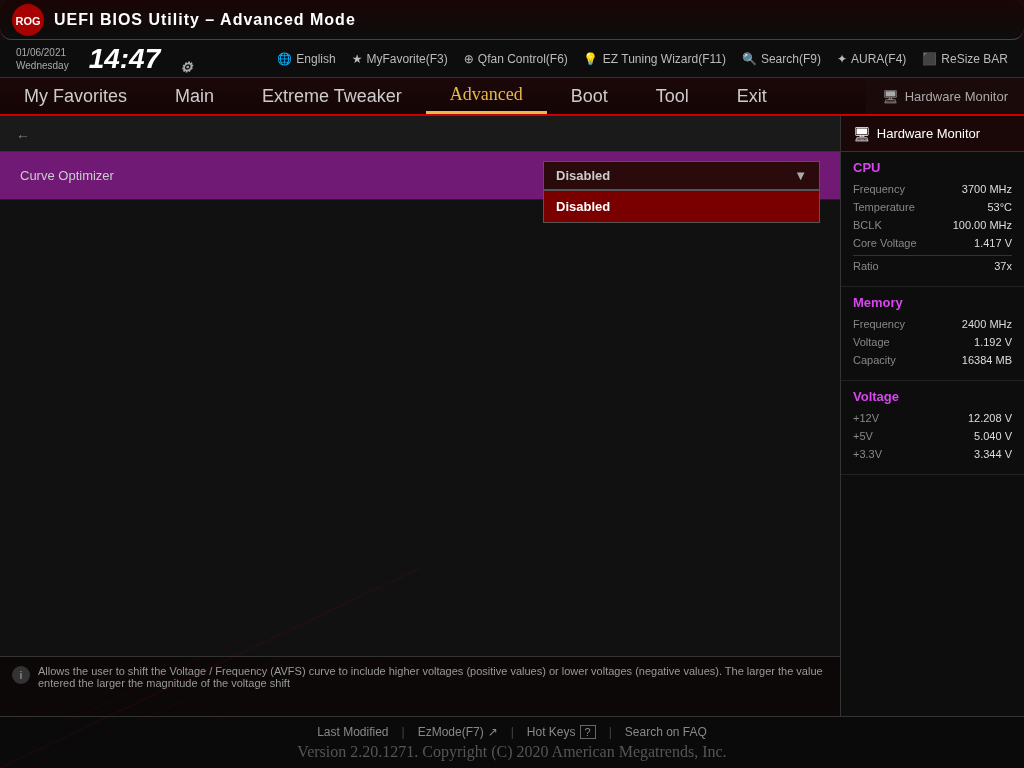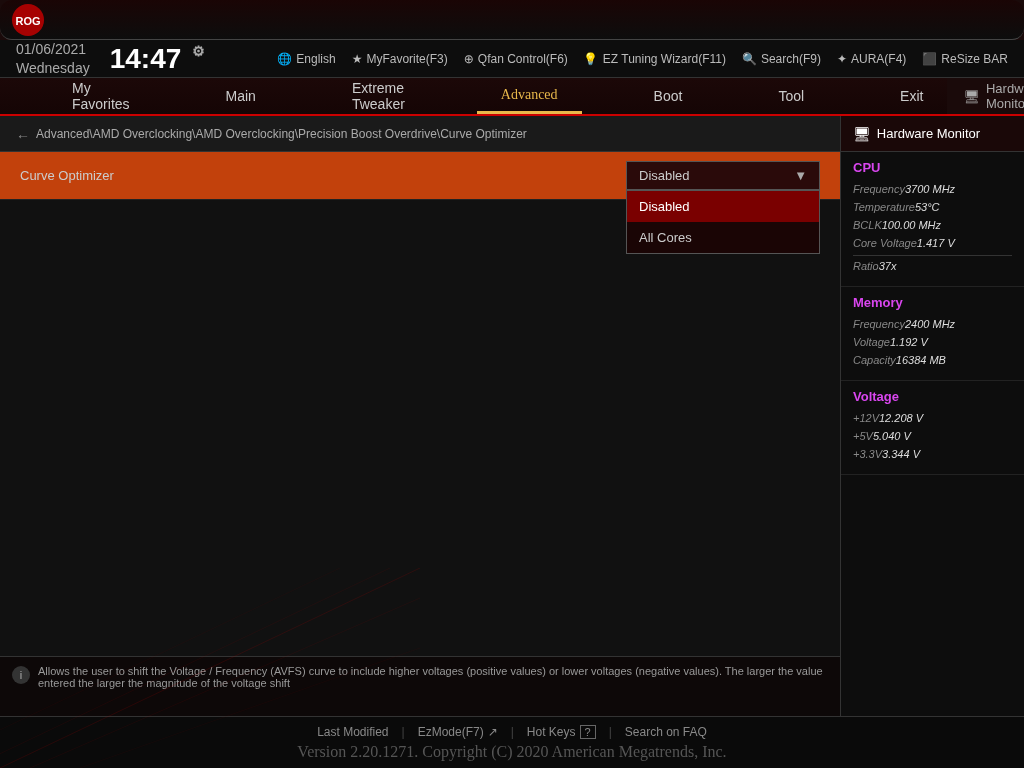--- a/index.html
+++ b/index.html
@@ -44,31 +44,32 @@
     .timebar {
       background: #0d0d0d;
       border-bottom: 1px solid #333;
       display: flex;
       align-items: center;
       padding: 4px 16px;
       height: 38px;
       gap: 20px;
     }
     .date-block {
-      font-size: 14px;
+      font-size: 10px;
       color: #aaa;
       line-height: 1.3;
     }
     .time-block {
       font-size: 28px;
       font-weight: bold;
       color: #fff;
       display: flex;
-      align-items: flex-start;
-      gap: 11px;
+      align-items: flex-end;
+      gap: 20px;
+      font-style: italic;
     }
     .gear-icon { font-size: 14px; color: #aaa; }
     .timebar-actions {
       display: flex;
       align-items: center;
       gap: 16px;
       margin-left: auto;
       font-size: 12px;
       color: #bbb;
     }
@@ -84,25 +85,24 @@
       background: linear-gradient(180deg, #1c0808 0%, #150505 100%);
       display: flex;
       align-items: stretch;
       height: 38px;
       border-bottom: 2px solid #c00;
     }
     .nav-item {
       padding: 0 24px;
       display: flex;
       align-items: center;
-      font-size: 14px;
+      font-size: 18px;
       color: #ccc;
       cursor: pointer;
       position: relative;
-      margin-left: 48px;
     }
     .nav-item.active {
       color: #e8b84b;
       border-bottom: 3px solid #e8b84b;
       font-family: Liberation Serif, serif;
     }
     .nav-right {
       margin-left: auto;
       background: #1a0a0a;
       display: flex;
@@ -139,31 +139,32 @@
     .settings-body {
       flex: 1;
       padding: 0;
       position: relative;
     }
     .setting-row {
       display: flex;
       align-items: center;
       padding: 10px 20px;
       border-bottom: 1px solid #222;
-      background: #c2410c;
+      background: #701a75;
       height: 48px;
     }
     .setting-label {
       font-size: 13px;
       color: #ccc;
       flex: 1;
     }
     .setting-control {
-      width: 194px;
+      width: 277px;
       position: relative;
+      font-weight: bold;
     }
     .dropdown-btn {
       background: #2a0a0a;
       border: 1px solid #555;
       color: #ccc;
       padding: 6px 12px;
       font-size: 13px;
       width: 100%;
       text-align: left;
       cursor: pointer;
@@ -219,22 +220,22 @@
       border-bottom: 1px solid #222;
     }
     .hw-section-title {
       color: #d946ef;
       font-size: 13px;
       font-weight: bold;
       margin-bottom: 8px;
     }
     .hw-row {
       display: flex;
+      justify-content: space-between;
       margin-bottom: 6px;
-      font-style: italic;
     }
     .hw-label {
       font-size: 11px;
       color: #888;
     }
     .hw-value {
       font-size: 11px;
       color: #ddd;
     }
     .hw-divider {
@@ -314,20 +315,21 @@
   </style>
 </head>
 <body>
 
 <div class="header">
   <div class="header-logo">
     <svg class="rog-logo" viewBox="0 0 36 36">
       <circle cx="18" cy="18" r="16" fill="#c00" opacity="0.8"></circle>
       <text x="18" y="23" text-anchor="middle" fill="#fff" font-size="11" font-weight="bold">ROG</text>
     </svg>
+    <span class="header-title">UEFI BIOS Utility – Advanced Mode</span>
   </div>
 </div>
 
 <div class="timebar">
   <div class="date-block">
     <div>01/06/2021</div>
     <div>Wednesday</div>
   </div>
   <div class="time-block">
     <span>14:47</span>
@@ -392,35 +394,33 @@
     <span>Hardware Monitor</span>
   </div>
 </div>
 
 <div style="display:flex; height:calc(768px - 40px - 38px - 38px - 52px);">
 
   <div class="content-area">
 
     <div class="breadcrumb">
       <span class="breadcrumb-arrow">←</span>
-      <span>Advanced\AMD Overclocking\AMD Overclocking\Precision Boost Overdrive\Curve Optimizer</span>
     </div>
 
     <div class="settings-body">
       <div class="setting-row">
         <span class="setting-label">Curve Optimizer</span>
         <div class="setting-control">
           <div class="dropdown-btn">
             <span>Disabled</span>
             <span class="dropdown-arrow">▼</span>
           </div>
 
           <div class="dropdown-list">
             <div class="dropdown-option selected">Disabled</div>
-            <div class="dropdown-option">All Cores</div>
           </div>
         </div>
       </div>
     </div>
 
     <div class="info-bar">
       <div class="info-icon">i</div>
       <span>Allows the user to shift the Voltage / Frequency (AVFS) curve to include higher voltages (positive values) or lower voltages (negative values). The larger the value entered the larger the magnitude of the voltage shift</span>
     </div>
   </div>

